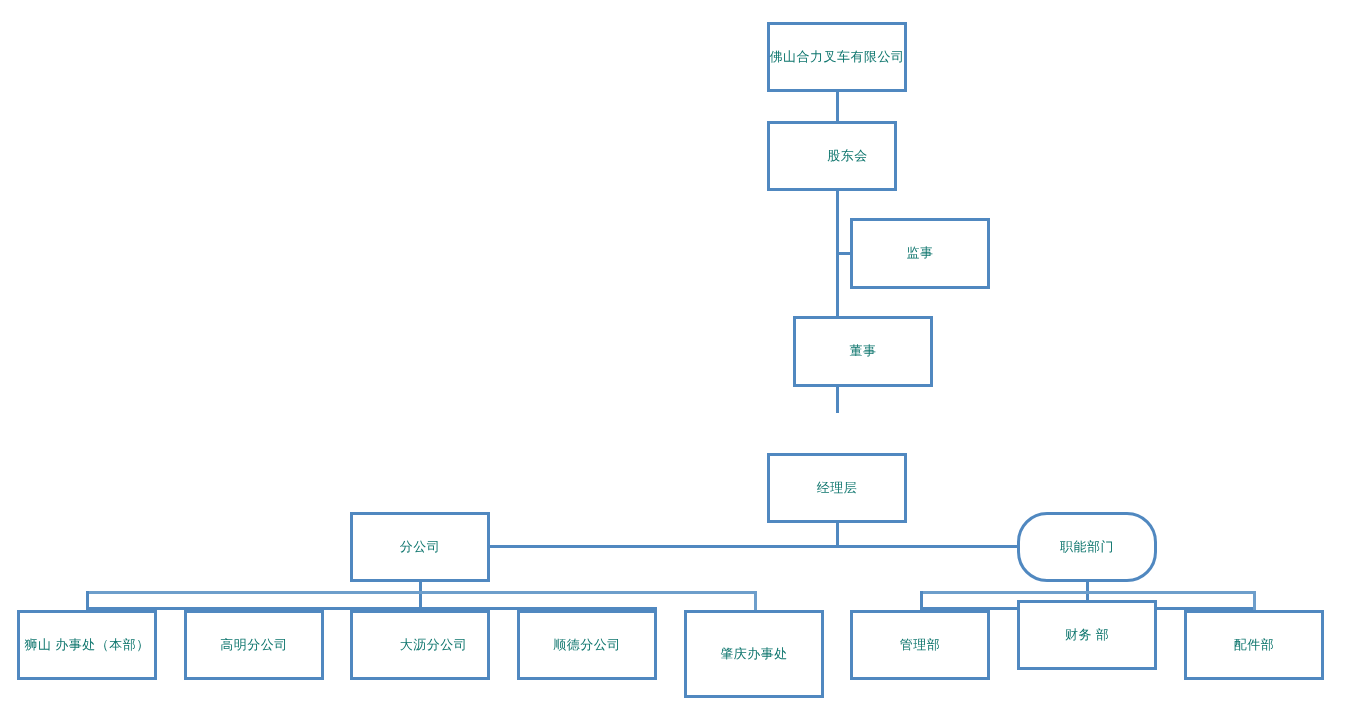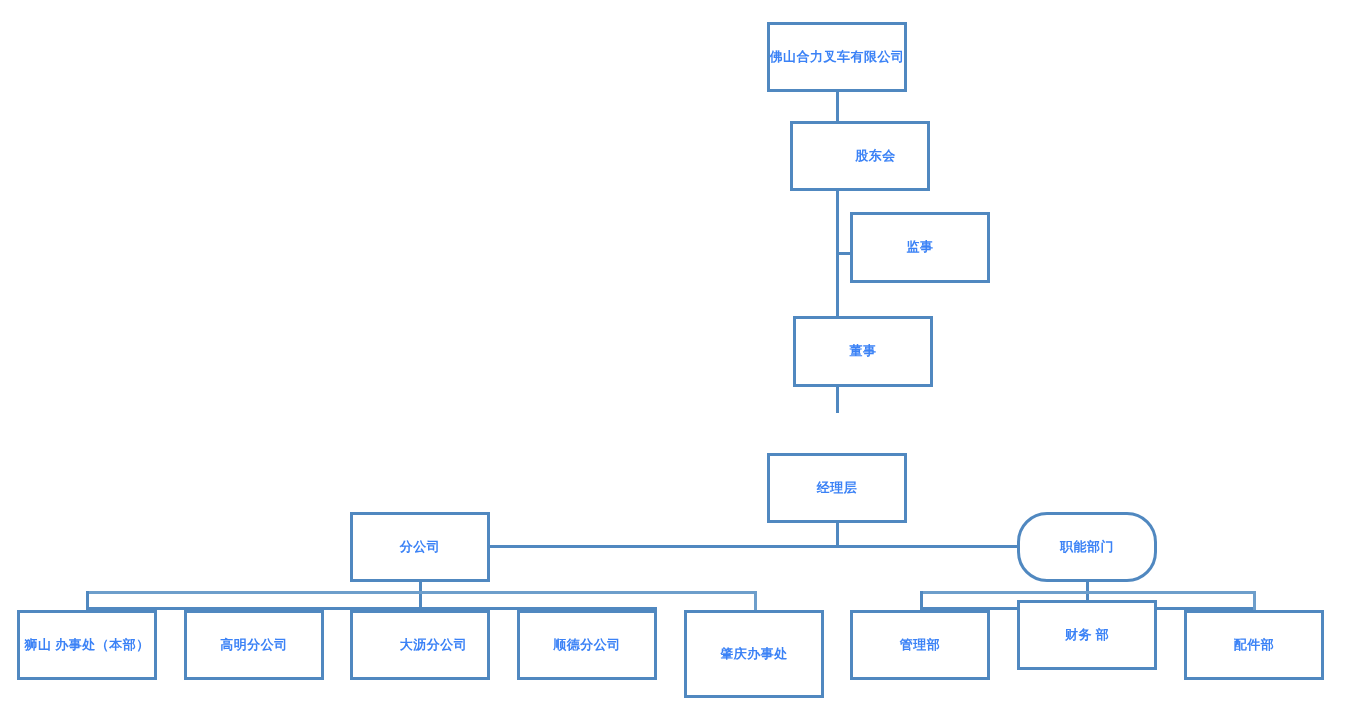--- a/index.html
+++ b/index.html
@@ -23,23 +23,23 @@
     box-sizing: border-box;
     background: #ffffff;
     border: 3px solid #5088c0;
     display: flex;
     align-items: center;
     justify-content: center;
     text-align: center;
   }
   .node-label {
     font-family: "Liberation Serif", "DejaVu Serif", serif;
-    font-weight: bold;
+    font-weight: normal;
     font-size: 13px;
-    color: #3b82f6;
+    color: #0f766e;
     line-height: 1.25;
     letter-spacing: 0.5px;
     white-space: nowrap;
     padding: 0 4px;
   }
   .node-lg .node-label {
     font-size: 13px;
   }
   .conn {
     position: absolute;
@@ -86,25 +86,25 @@
   <div class="conn conn-h conn-thin" style="left:920px; top:591px; width:336px;"></div>
 
   <div class="conn conn-v" style="left:920px; top:591px; height:19px;"></div>
   <div class="conn conn-v" style="left:1086px; top:607px; height:3px;"></div>
   <div class="conn conn-v conn-thin" style="left:1253px; top:591px; height:19px;"></div>
 
   <div class="node node-lg" style="left:767px; top:22px; width:140px; height:70px;">
     <span class="node-label">佛山合力叉车有限公司</span>
   </div>
 
-  <div class="node" style="left:790px; top:121px; width:140px; height:70px;padding-left:31px;">
+  <div class="node" style="left:767px; top:121px; width:130px; height:70px;padding-left:31px;">
     <span class="node-label">股东会</span>
   </div>
 
-  <div class="node" style="left:850px; top:212px; width:140px; height:71px;">
+  <div class="node" style="left:850px; top:218px; width:140px; height:71px;">
     <span class="node-label">监事</span>
   </div>
 
   <div class="node" style="left:793px; top:316px; width:140px; height:71px;">
     <span class="node-label">董事</span>
   </div>
 
   <div class="node" style="left:767px; top:413px; width:140px; height:70px;margin-top:40px;">
     <span class="node-label">经理层</span>
   </div>

